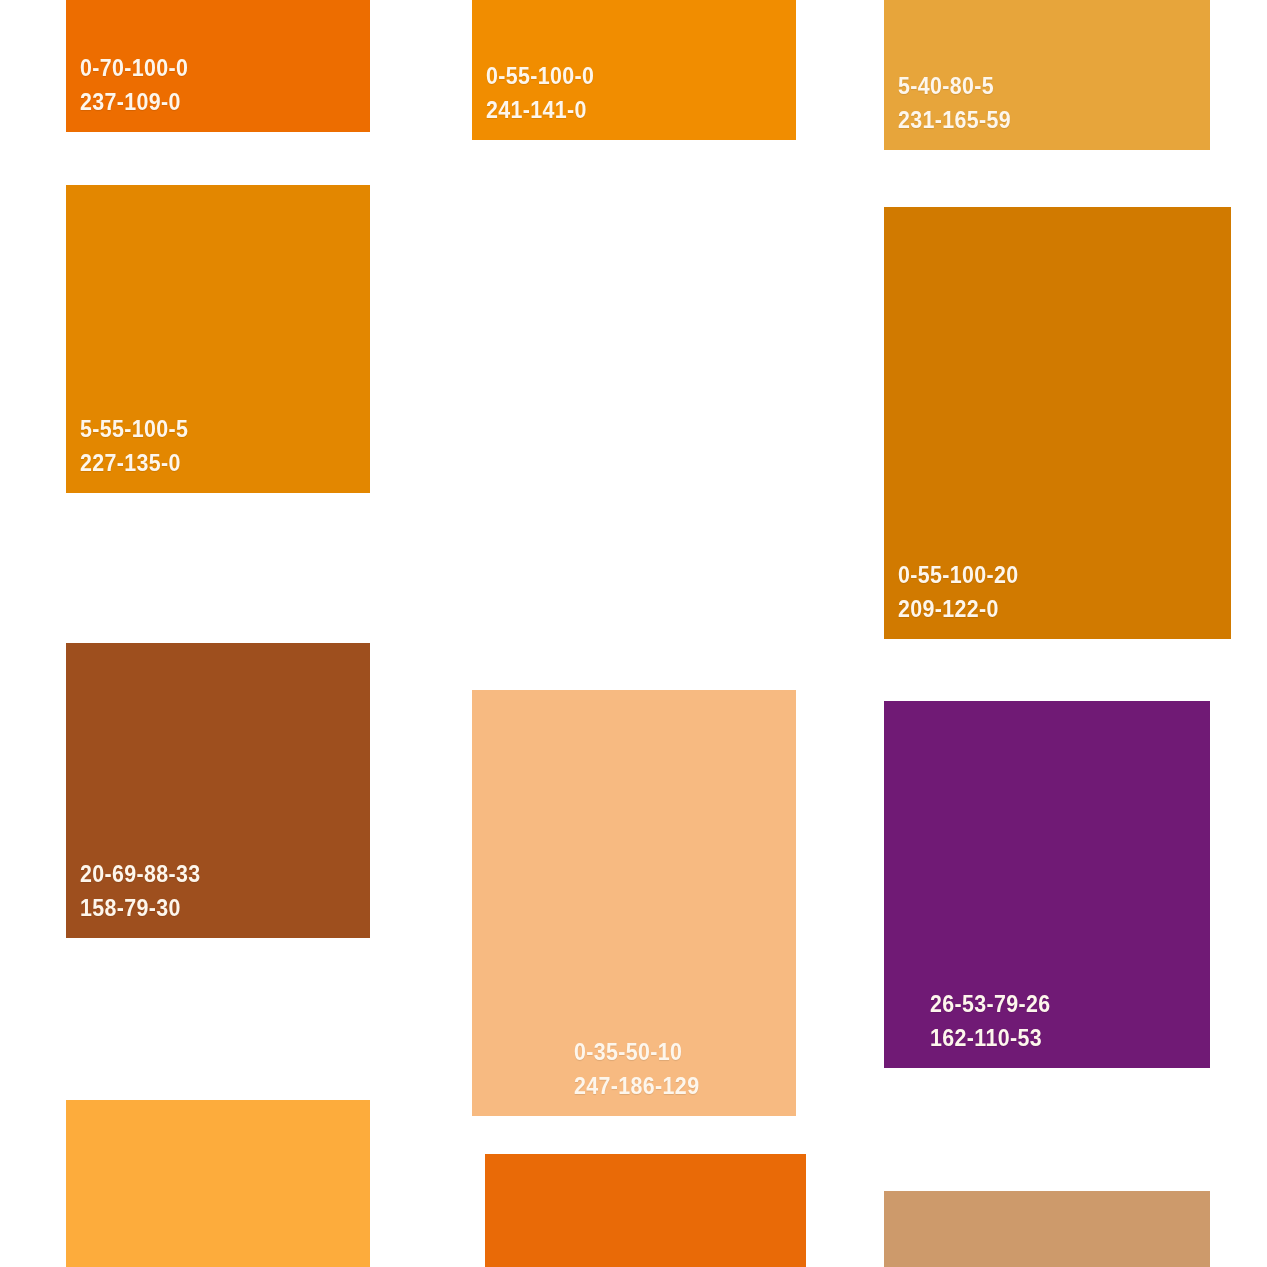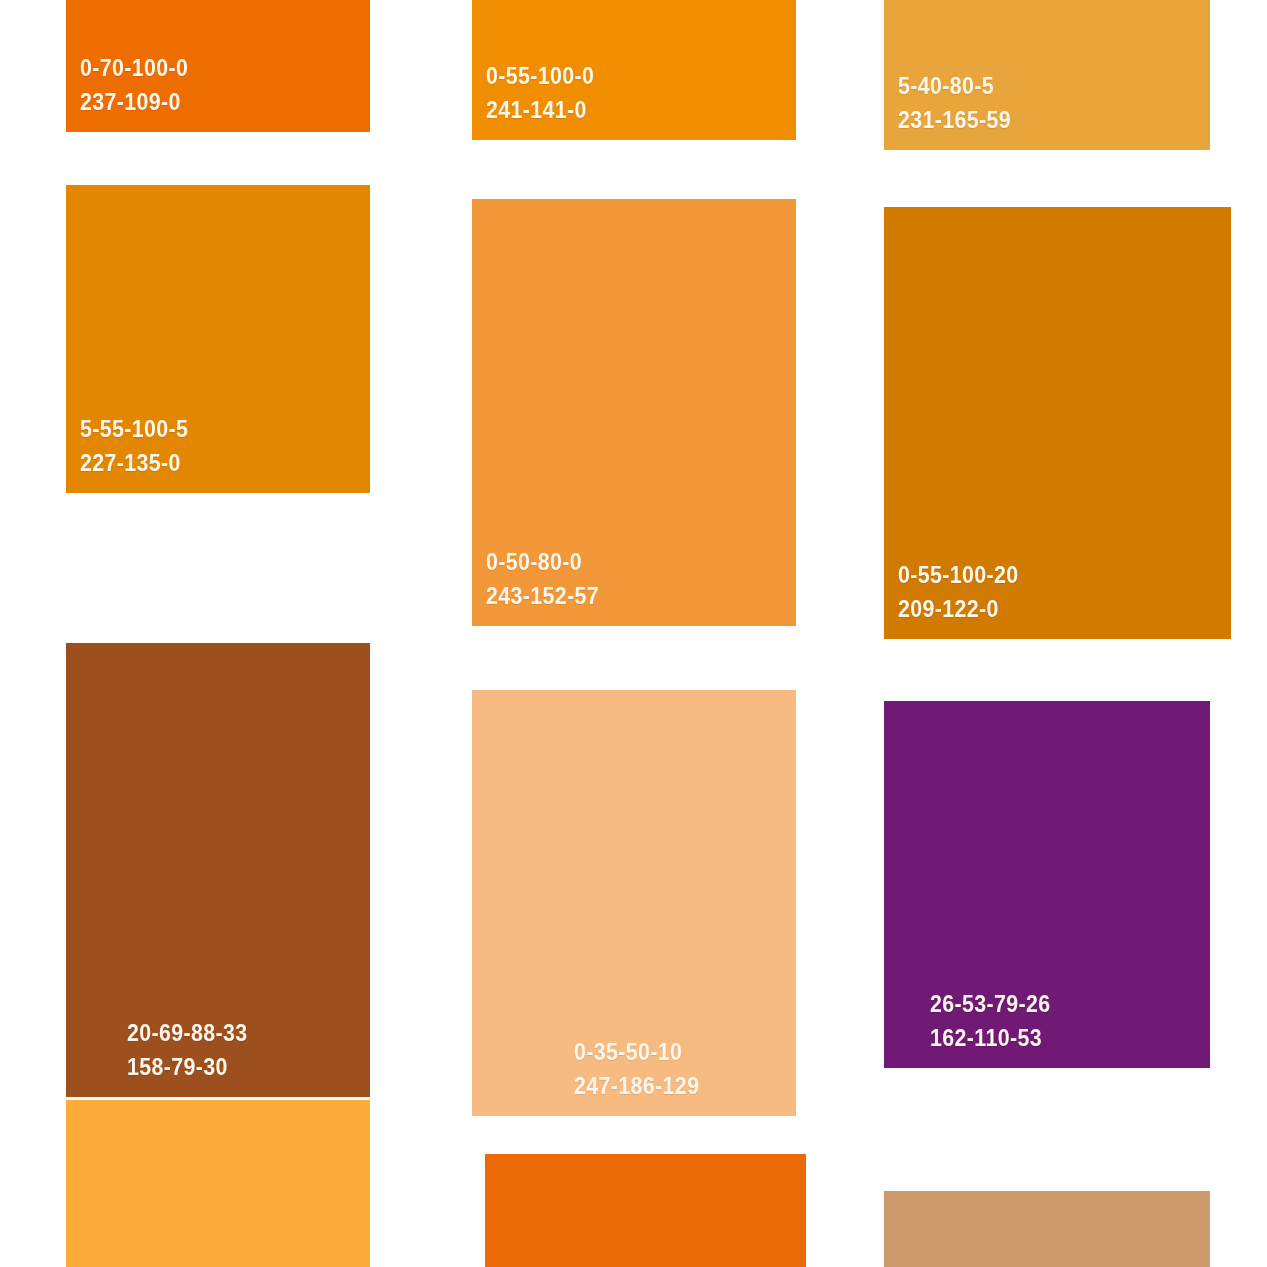--- a/index.html
+++ b/index.html
@@ -78,35 +78,29 @@
     </div>
   </div>
 
   <div class="swatch" style="left:66px; top:179px; width:304px; height:308px; background:#e38700;">
     <div class="swatch-labels">
       <span class="swatch-label cmyk">5-55-100-5</span>
       <span class="swatch-label rgb">227-135-0</span>
     </div>
   </div>
 
-  <div class="swatch" style="left:472px; top:193px; width:324px; height:427px; background:#f39839;">
-    <div class="swatch-labels">
-      <span class="swatch-label cmyk">0-50-80-0</span>
-      <span class="swatch-label rgb">243-152-57</span>
-    </div>
-  </div>
 
   <div class="swatch" style="left:884px; top:201px; width:347px; height:432px; background:#d17a00;">
     <div class="swatch-labels">
       <span class="swatch-label cmyk">0-55-100-20</span>
       <span class="swatch-label rgb">209-122-0</span>
     </div>
   </div>
 
-  <div class="swatch" style="left:66px; top:637px; width:304px; height:454px; background:#9e4f1e;padding-left:47px;">
+  <div class="swatch" style="left:66px; top:637px; width:304px; height:295px; background:#9e4f1e;">
     <div class="swatch-labels">
       <span class="swatch-label cmyk">20-69-88-33</span>
       <span class="swatch-label rgb">158-79-30</span>
     </div>
   </div>
 
   <div class="swatch" style="left:472px; top:684px; width:324px; height:426px; background:#f7ba81;align-items:center;">
     <div class="swatch-labels">
       <span class="swatch-label cmyk">0-35-50-10</span>
       <span class="swatch-label rgb">247-186-129</span>

